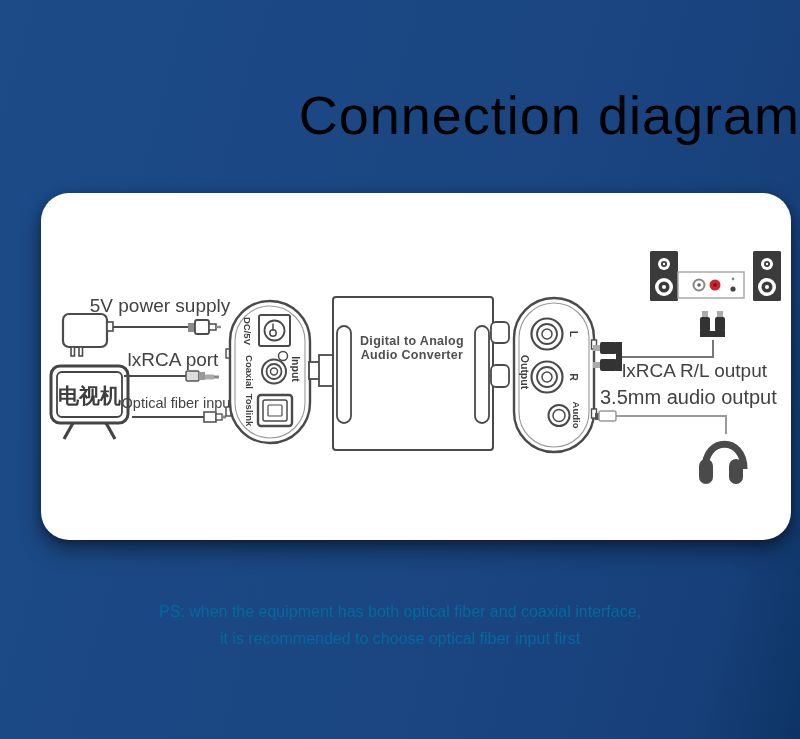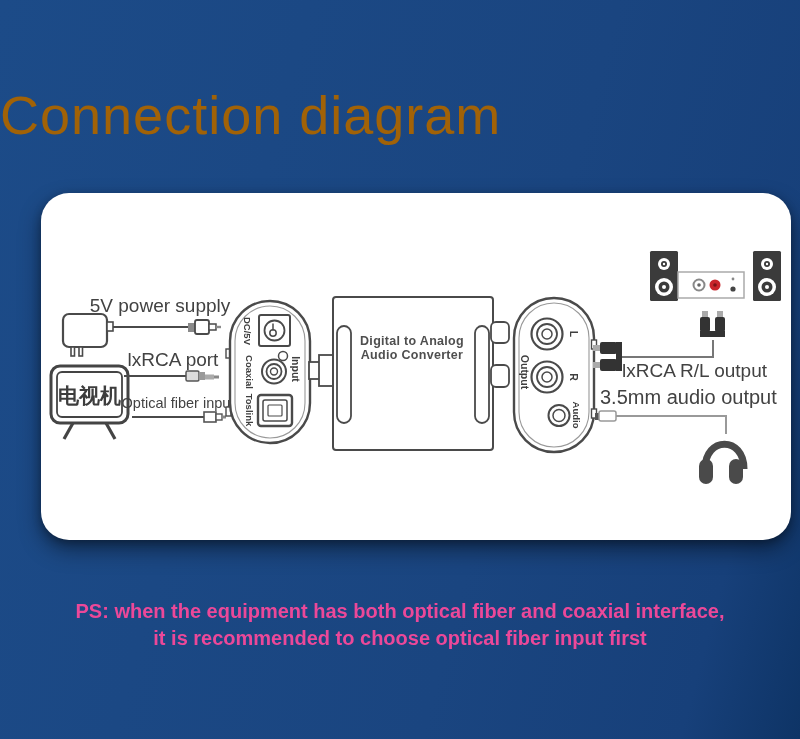--- a/index.html
+++ b/index.html
@@ -2,41 +2,41 @@
 <html><head>
 <meta charset="utf-8">
 <style>
   html,body{margin:0;padding:0;}
   body{
     width:800px;height:739px;position:relative;overflow:hidden;
     background:linear-gradient(105deg,#1c4b88 0%,#1a4580 62%,#17407a 88%,#0e3466 100%);
     font-family:"Liberation Sans",sans-serif;
   }
   .page-title{
-    position:absolute;top:84px;left:0;width:800px;text-align:left;
-    color:#a16207;font-size:54px;font-weight:400;letter-spacing:1px;
+    position:absolute;top:84px;left:0;width:800px;text-align:right;
+    color:#000000;font-size:54px;font-weight:400;letter-spacing:1px;
   }
   .card{
     position:absolute;left:41px;top:193px;width:750px;height:347px;
     background:#ffffff;border-radius:28px;
     box-shadow:0 10px 22px rgba(0,0,0,.42),0 3px 8px rgba(0,0,0,.28);
   }
   .card svg{position:absolute;left:0;top:0;}
   svg text{font-family:"Liberation Sans","DejaVu Sans",sans-serif;fill:#424242;}
   .lbl{font-size:19px;}
   .lbl-sm{font-size:14.5px;}
   .lbl-out{font-size:19px;}
   .lbl-out2{font-size:20px;}
   .port-lbl{font-size:9.5px;font-weight:700;fill:#3f3f3f;}
   .port-lbl-md{font-size:10.5px;font-weight:700;fill:#3f3f3f;}
   .conv-lbl{font-size:12.5px;font-weight:700;fill:#4f4f4f;letter-spacing:.3px;}
   .tv-lbl{font-size:21px;font-weight:600;fill:#3d3d3d;}
   .footnote{
     position:absolute;top:598px;left:0;width:800px;text-align:center;
-    color:#ec4899;font-size:20px;line-height:27px;font-weight:700;
+    color:#0369a1;font-size:16px;line-height:27px;font-weight:400;
   }
 </style>
 </head>
 <body>
 
 <div class="page-title">Connection diagram</div>
 
 <div class="card">
 <svg width="750" height="347" viewBox="25 193 750 347">
 

